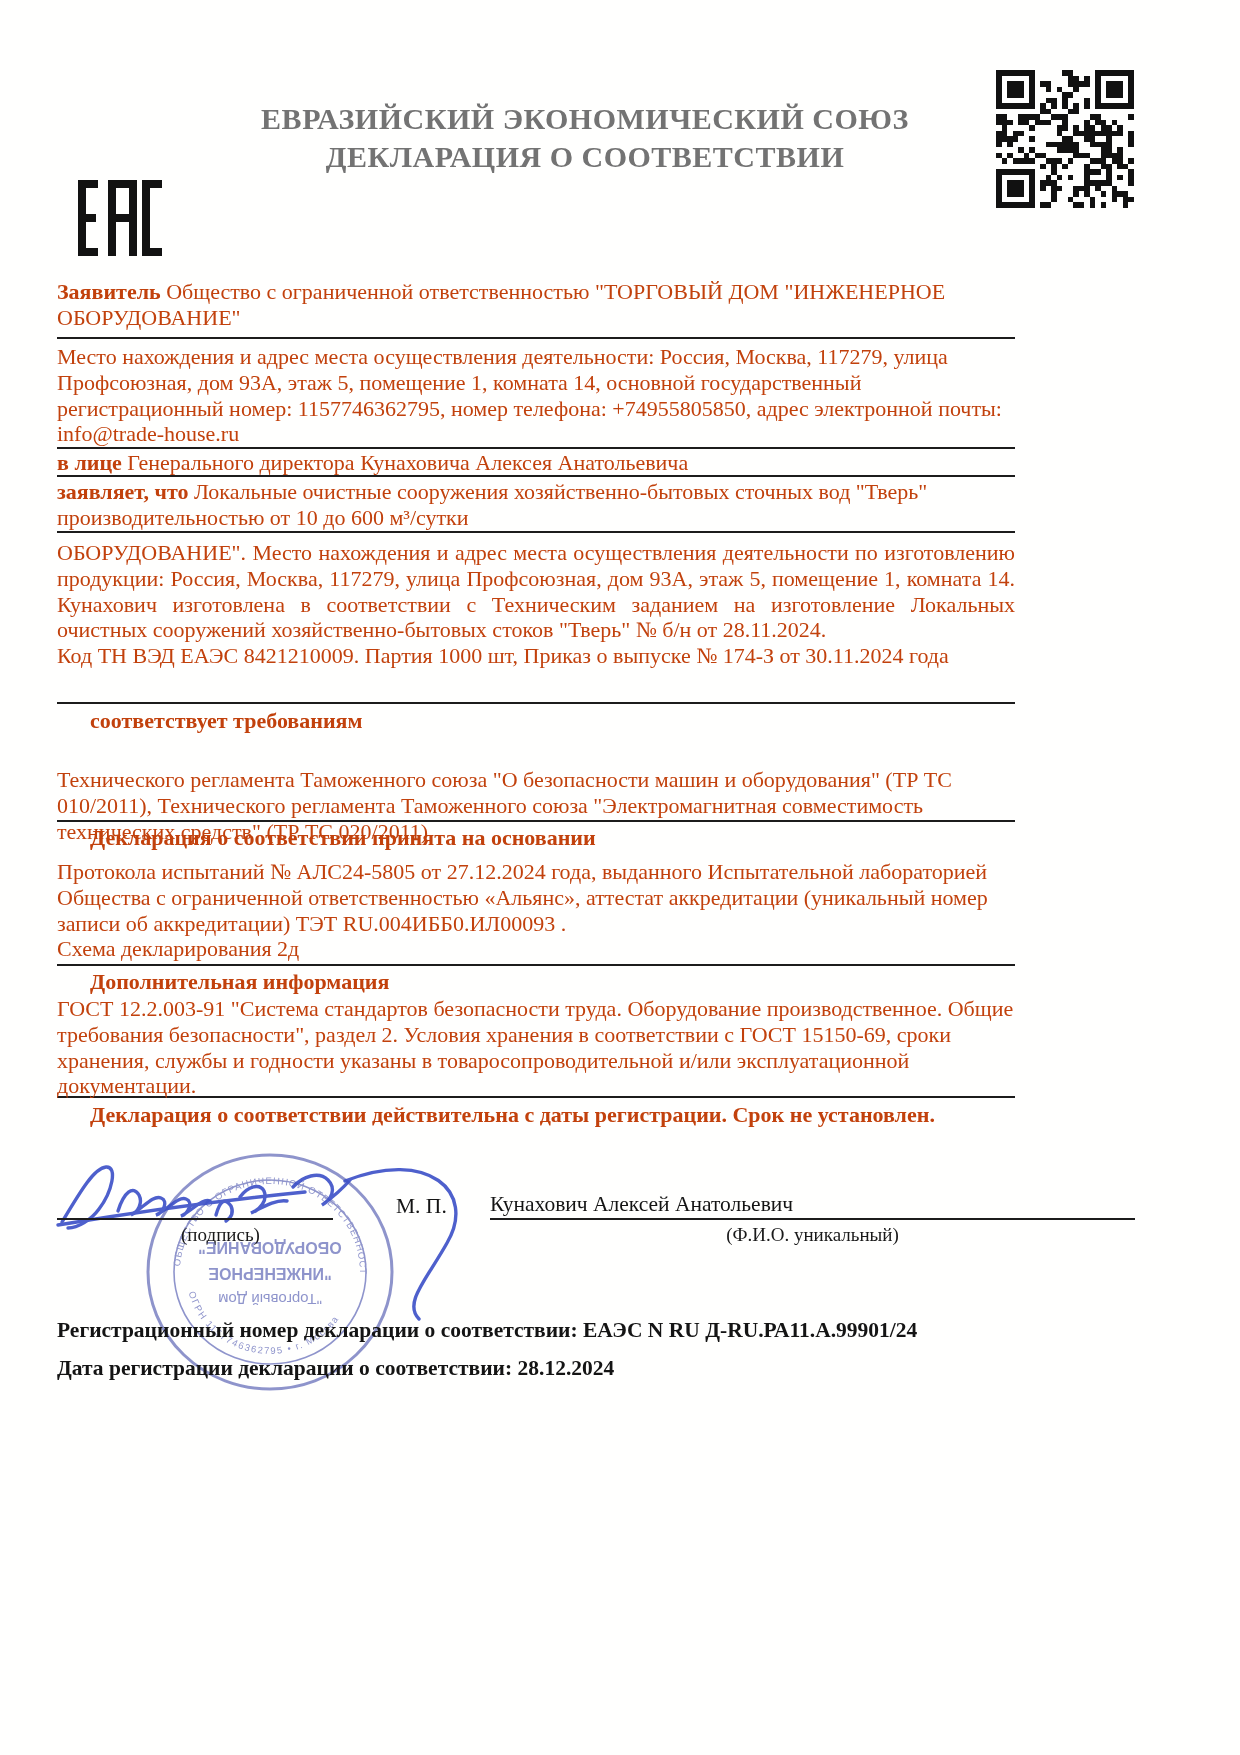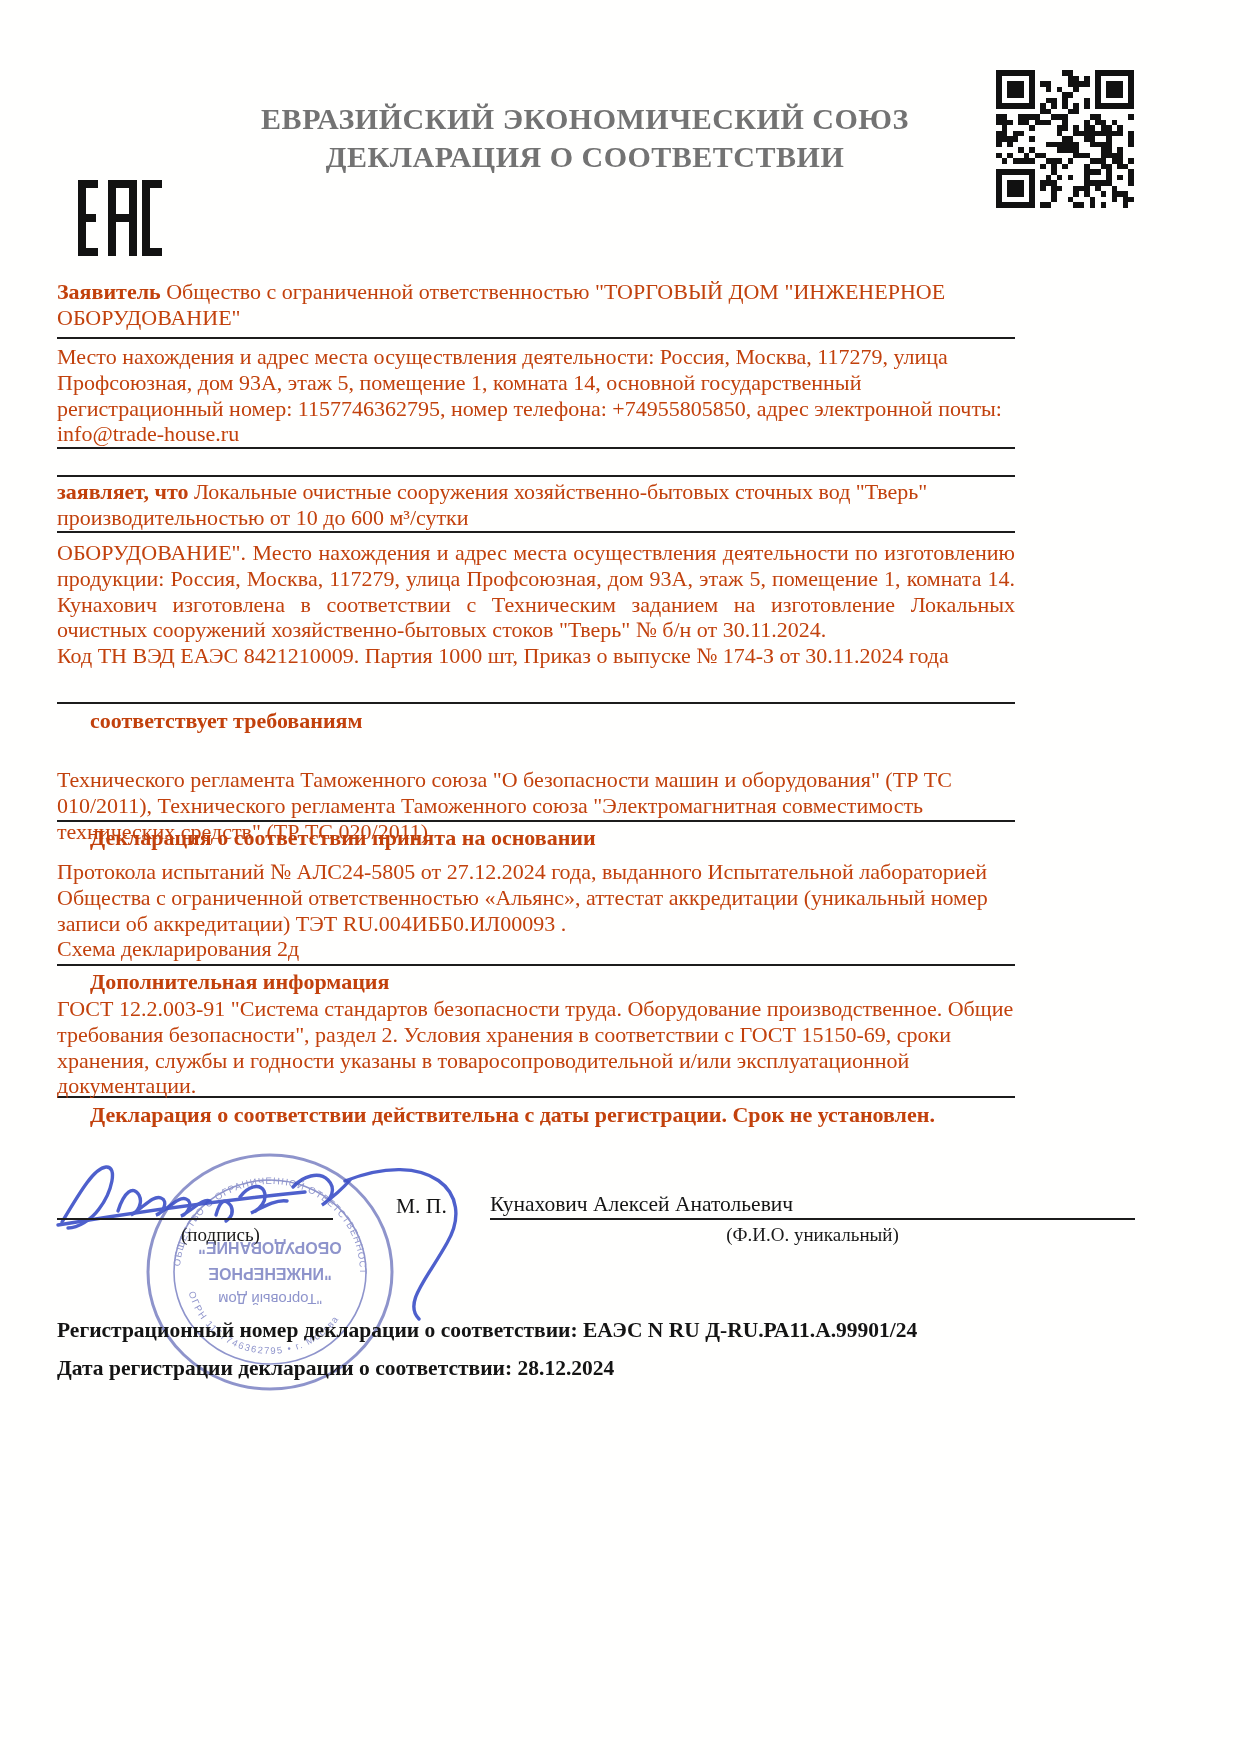--- a/index.html
+++ b/index.html
@@ -271,29 +271,30 @@
   <div class="rule" style="top:1096px"></div>
 
   <div class="sec" style="top:279px"><b>Заявитель</b><span> Общество с ограниченной ответственностью "ТОРГОВЫЙ ДОМ "ИНЖЕНЕРНОЕ
 ОБОРУДОВАНИЕ"</span></div>
 
   <div class="sec" style="top:344px"><span>Место нахождения и адрес места осуществления деятельности: Россия, Москва, 117279, улица
 Профсоюзная, дом 93А, этаж 5, помещение 1, комната 14, основной государственный
 регистрационный номер: 1157746362795, номер телефона: +74955805850, адрес электронной почты:
 info@trade-house.ru</span></div>
 
+  <div class="sec" style="top:450px"><b>в лице</b><span> Генерального директора Кунаховича Алексея Анатольевича</span></div>
 
   <div class="sec" style="top:479px"><b>заявляет, что</b><span> Локальные очистные сооружения хозяйственно-бытовых сточных вод "Тверь"
 производительностью от 10 до 600 м³/сутки</span></div>
 
   <div class="sec narrow" style="top:540px;white-space:normal">
     <div class="mline just">ОБОРУДОВАНИЕ". Место нахождения и адрес места осуществления деятельности по изготовлению</div>
     <div class="mline just">продукции: Россия, Москва, 117279, улица Профсоюзная, дом 93А, этаж 5, помещение 1, комната 14.</div>
     <div class="mline just">Кунахович изготовлена в соответствии с Техническим заданием на изготовление Локальных</div>
-    <div class="mline">очистных сооружений хозяйственно-бытовых стоков "Тверь" № б/н от 30.11.2024.</div>
+    <div class="mline">очистных сооружений хозяйственно-бытовых стоков "Тверь" № б/н от 28.11.2024.</div>
     <div class="mline">Код ТН ВЭД ЕАЭС 8421210009. Партия 1000 шт, Приказ о выпуске № 174-З от 30.11.2024 года</div>
   </div>
 
   <div class="sec heading" style="top:708px">соответствует требованиям</div>
 
   <div class="sec" style="top:767px">Технического регламента Таможенного союза "О безопасности машин и оборудования" (ТР ТС
 010/2011), Технического регламента Таможенного союза "Электромагнитная совместимость
 технических средств" (ТР ТС 020/2011)</div>
 
   <div class="sec heading" style="top:825px">Декларация о соответствии принята на основании</div>

